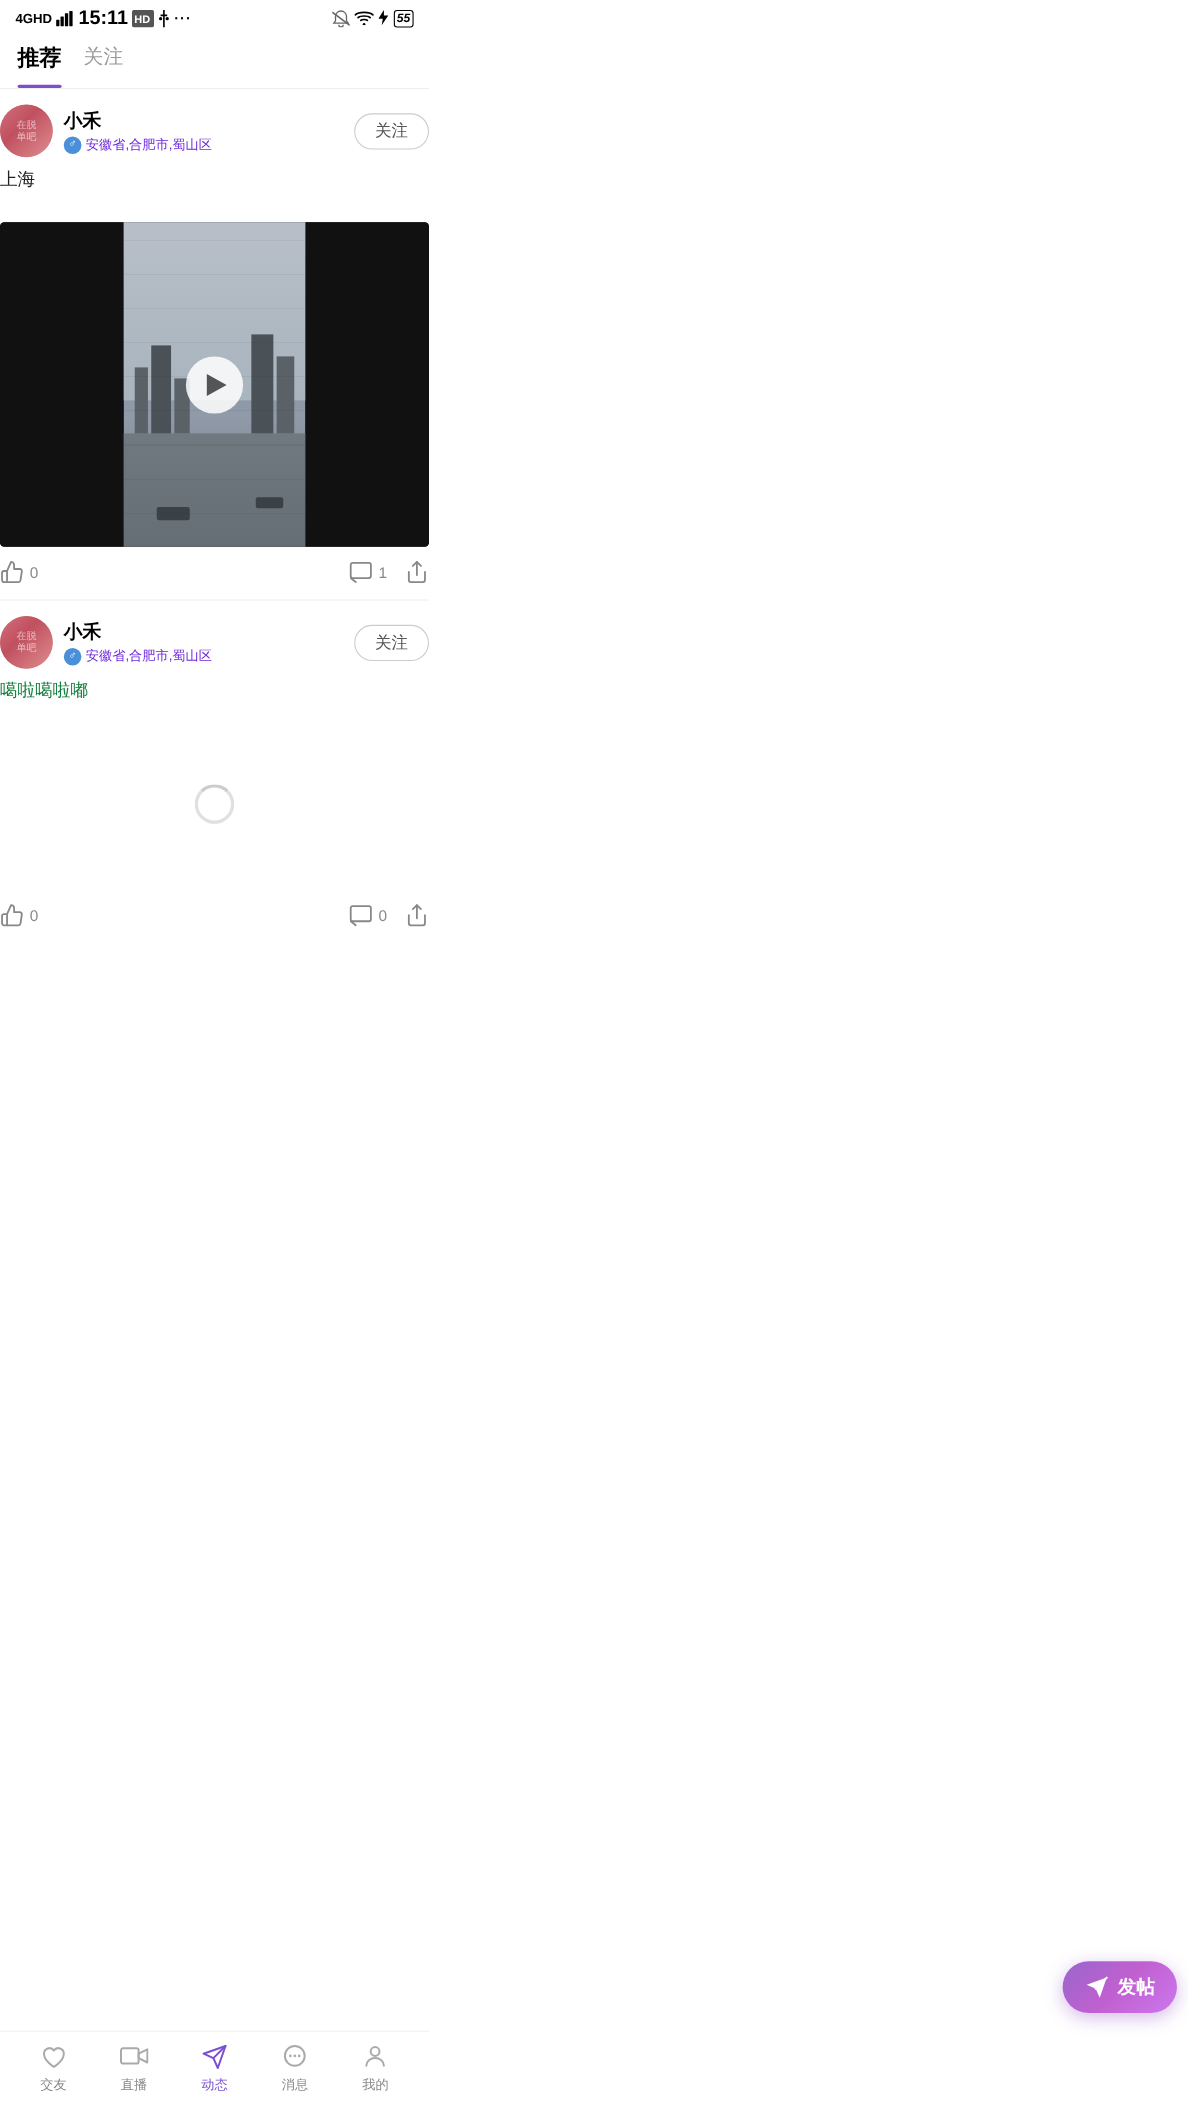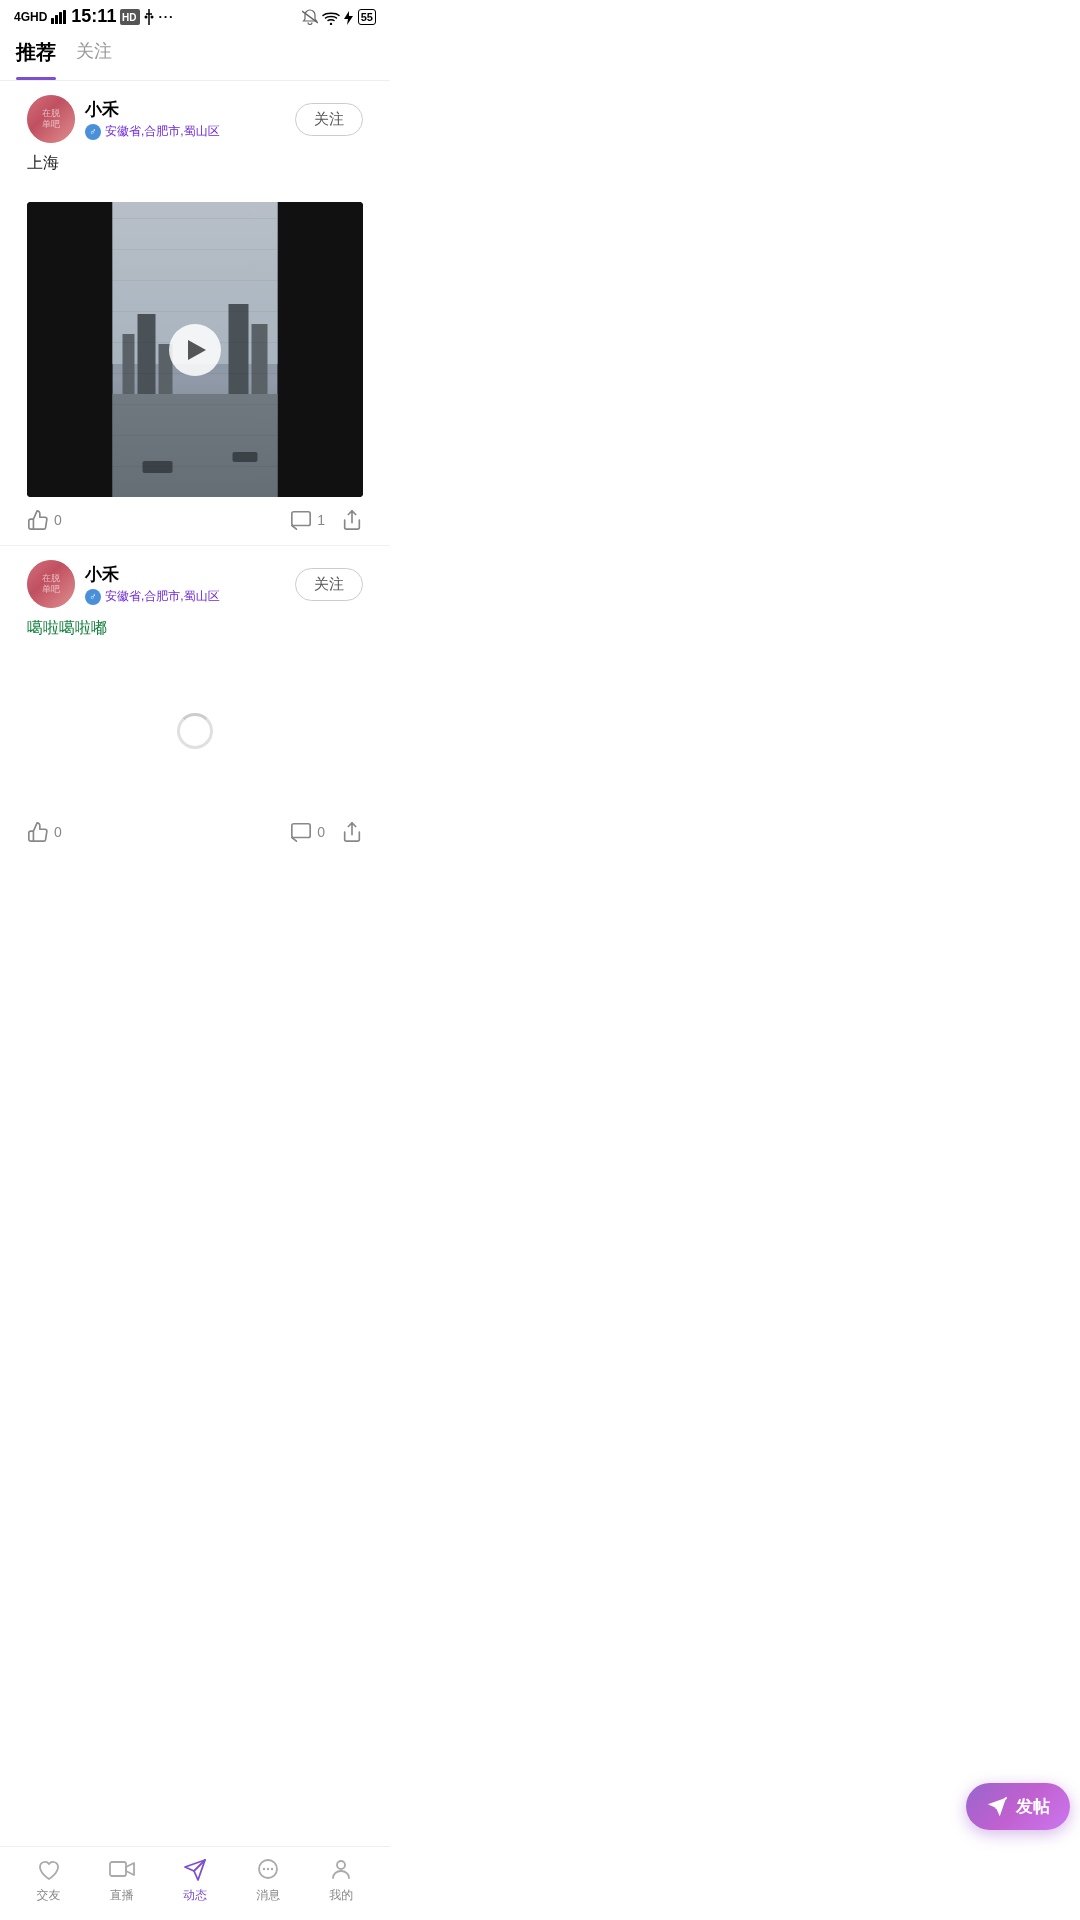--- a/index.html
+++ b/index.html
@@ -16,21 +16,21 @@
     .status-bar {
       display: flex;
       justify-content: space-between;
       align-items: center;
       padding: 6px 14px 4px;
       font-size: 13px;
       font-weight: 600;
       color: #000;
     }
     .status-left { display: flex; align-items: center; gap: 4px; }
-    .status-right { display: flex; align-items: flex-end; gap: 4px; }
+    .status-right { display: flex; align-items: flex-start; gap: 4px; font-style: italic; }
     .battery-box {
       border: 1.5px solid #000;
       border-radius: 3px;
       padding: 1px 2px;
       font-size: 11px;
       font-weight: 700;
     }
 
     
     .nav-tabs {
@@ -58,21 +58,21 @@
       border-radius: 2px;
     }
     .nav-tab.inactive {
       color: #999;
       font-weight: 400;
       font-size: 18px;
     }
 
     
     .post-card {
-      padding: 14px 27px 0;
+      padding: 14px 0 0;
     }
 
     
     .user-row {
       display: flex;
       align-items: center;
       justify-content: space-between;
       margin-bottom: 10px;
     }
     .user-left {

